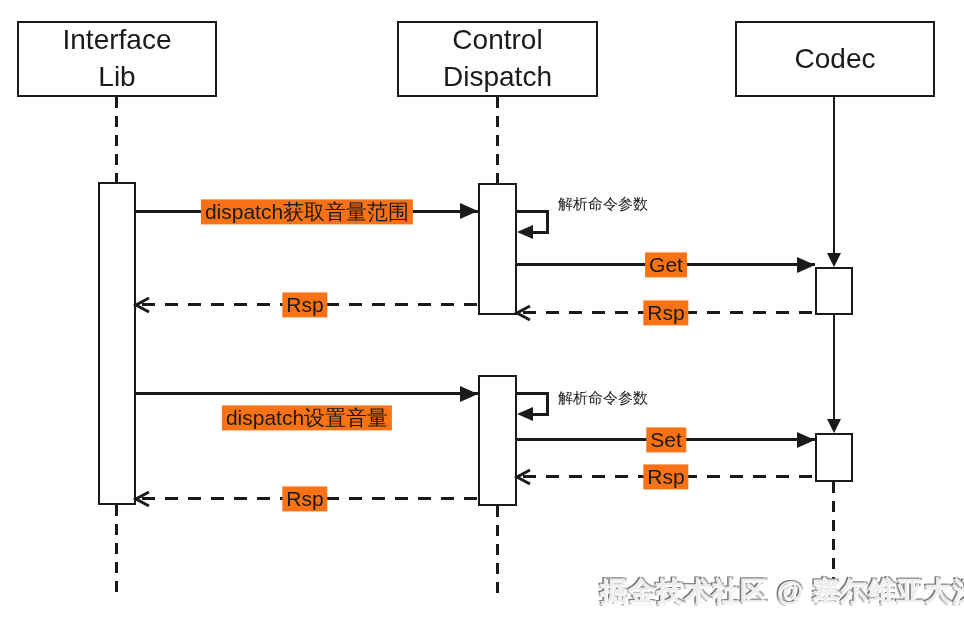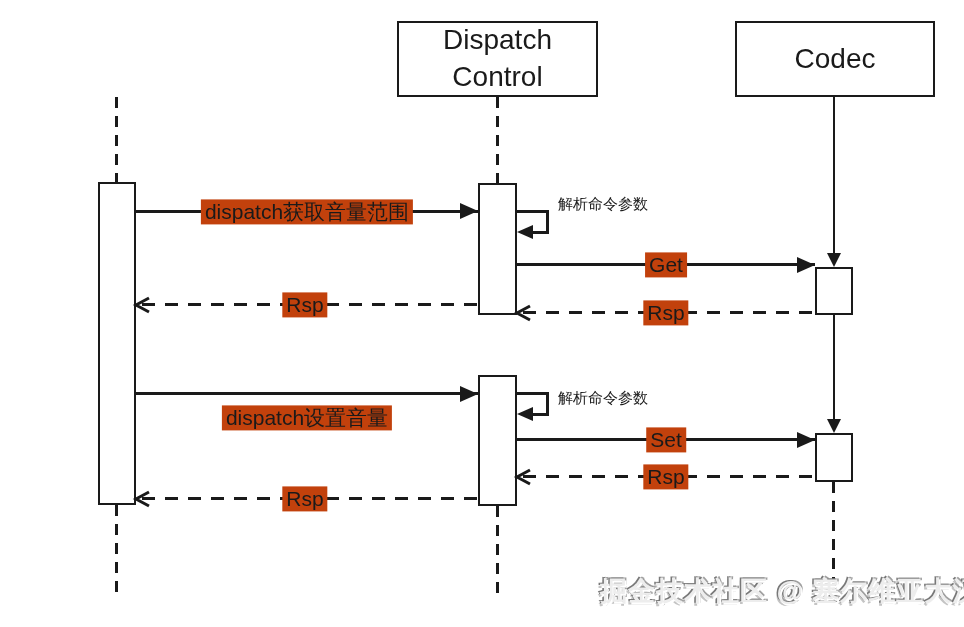--- a/index.html
+++ b/index.html
@@ -27,21 +27,21 @@
   .tri-r{position:absolute;width:0;height:0;border-top:8px solid transparent;
     border-bottom:8px solid transparent;border-left:18px solid #1a1a1a;}
   .tri-l{position:absolute;width:0;height:0;border-top:7px solid transparent;
     border-bottom:7px solid transparent;border-right:16px solid #1a1a1a;}
   .tri-d{position:absolute;width:0;height:0;border-left:7px solid transparent;
     border-right:7px solid transparent;border-top:14px solid #1a1a1a;}
   
   .chev{position:absolute;}
   
   .mlabel{
-    position:absolute;transform:translate(-50%,-50%);background:#c2410c;
+    position:absolute;transform:translate(-50%,-50%);background:#f97316;
     padding:0 4px;font-size:21px;white-space:nowrap;line-height:1.2;
   }
   .looplabel{
     position:absolute;transform:translateY(-50%);font-size:15px;white-space:nowrap;line-height:1.2;
   }
   .watermark{
     position:absolute;left:600px;top:573px;font-size:27px;font-weight:bold;
     letter-spacing:1px;white-space:nowrap;color:#ededed;
     text-shadow:1.5px 1.5px 0 #ffffff,-1.5px -1.5px 0 #787878,1.5px -1.5px 0 #a0a0a0,-1.5px 1.5px 0 #c4c4c4;
   }
@@ -54,23 +54,27 @@
   <div class="vdash" style="left:115px;top:97px;height:85px"></div>
   <div class="vdash" style="left:115px;top:505px;height:87px"></div>
   <div class="vdash" style="left:496px;top:97px;height:86px"></div>
   <div class="vdash" style="left:496px;top:506px;height:88px"></div>
   <div class="vsolid" style="left:833px;top:97px;height:157px"></div>
   <div class="tri-d" style="left:827px;top:253px"></div>
   <div class="vsolid" style="left:833px;top:315px;height:105px"></div>
   <div class="tri-d" style="left:827px;top:419px"></div>
   <div class="vdash" style="left:832px;top:482px;height:110px"></div>
 
+  <div class="pbox" style="left:17px;top:21px;width:200px;height:76px">
+    <div>Interface</div>
+    <div>Lib</div>
+  </div>
   <div class="pbox" style="left:397px;top:21px;width:201px;height:76px">
+    <div>Control</div>
     <div>Dispatch</div>
-    <div>Control</div>
   </div>
   <div class="pbox" style="left:735px;top:21px;width:200px;height:76px">
     <div>Codec</div>
   </div>
 
   <div class="act" style="left:98px;top:182px;width:38px;height:323px"></div>
   <div class="act" style="left:478px;top:183px;width:39px;height:132px"></div>
   <div class="act" style="left:478px;top:375px;width:39px;height:131px"></div>
   <div class="act" style="left:815px;top:267px;width:38px;height:48px"></div>
   <div class="act" style="left:815px;top:433px;width:38px;height:49px"></div>

